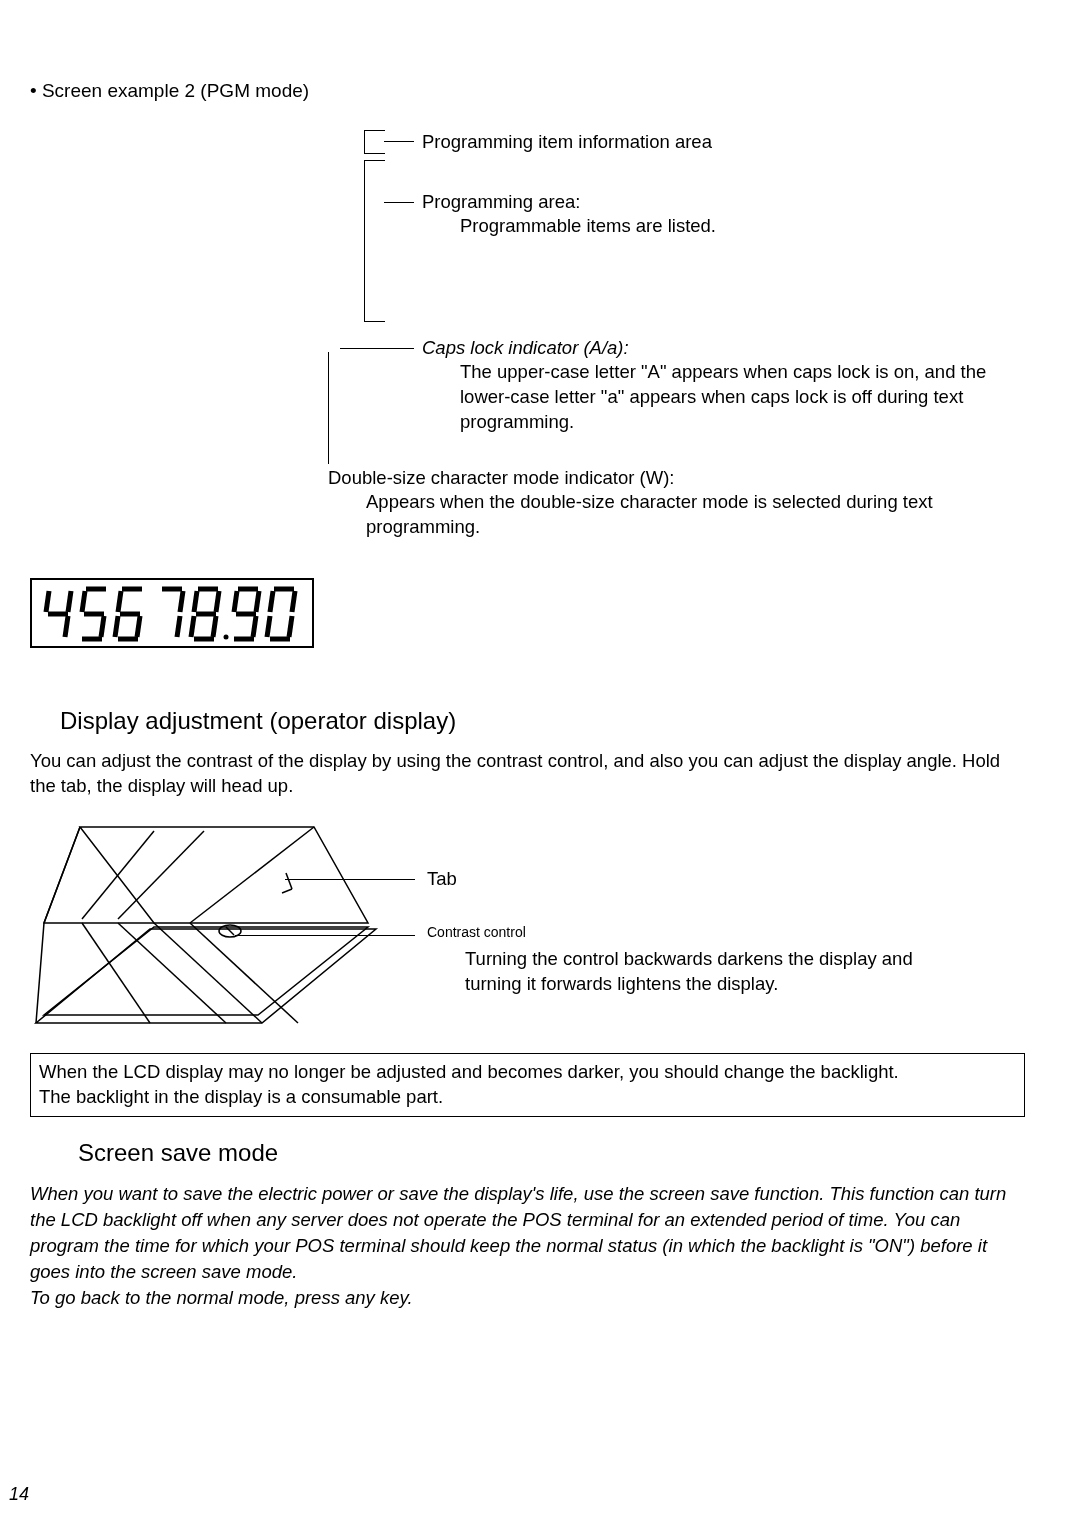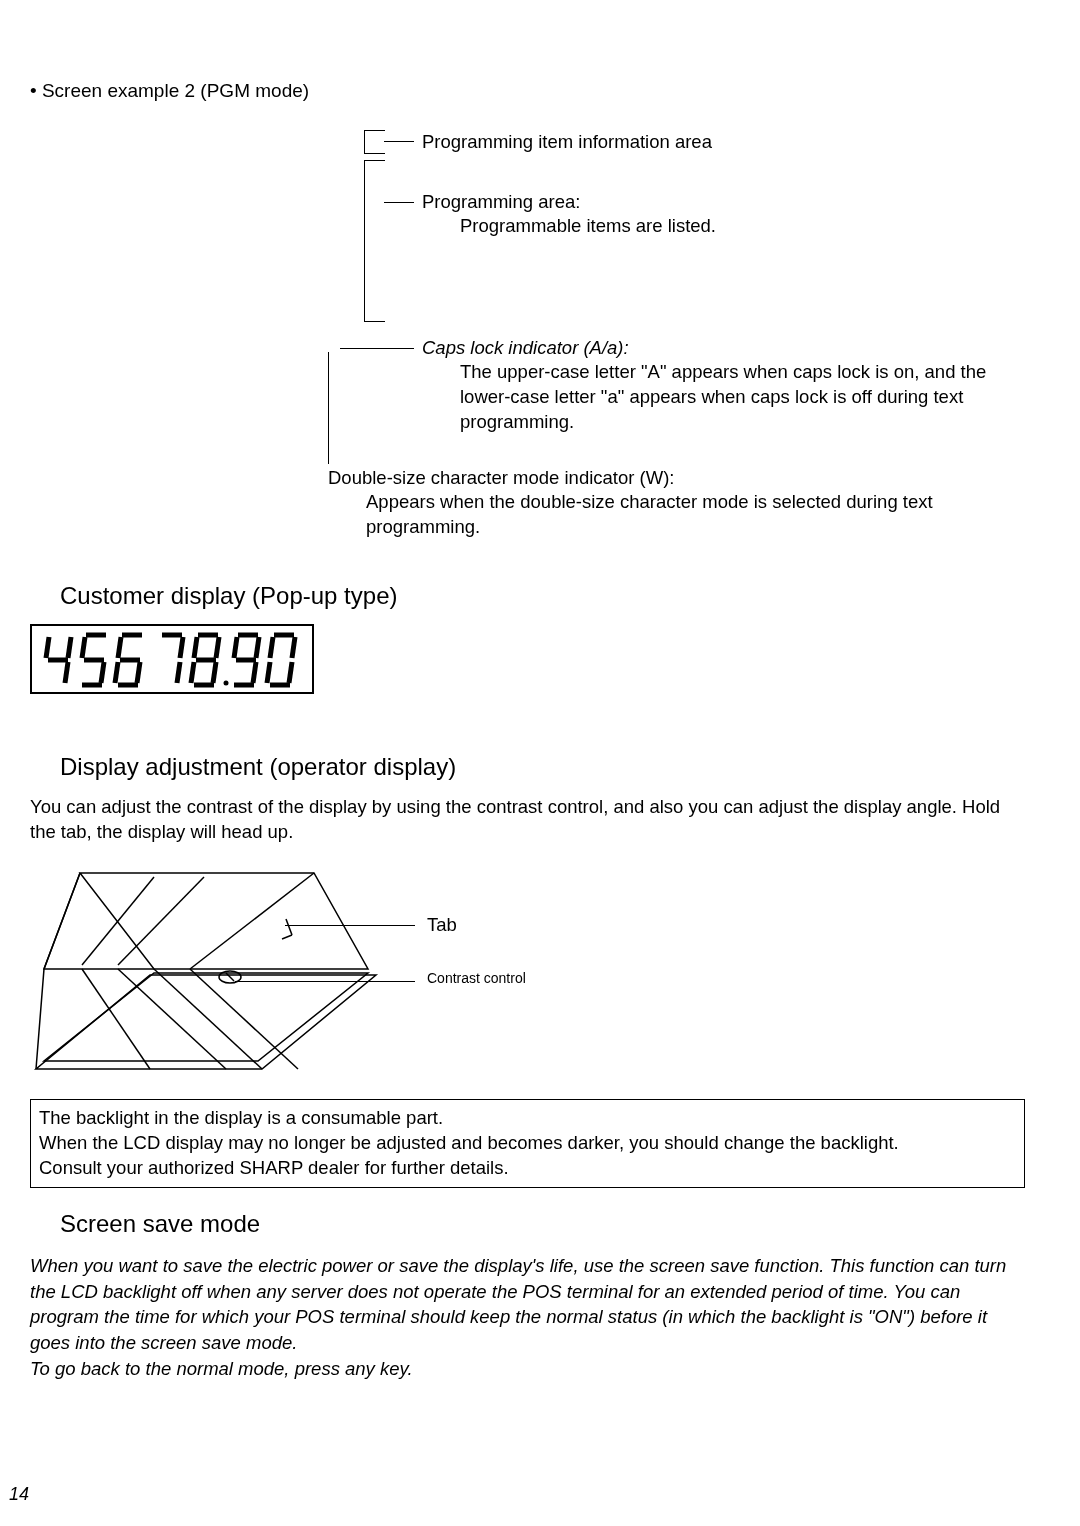--- a/index.html
+++ b/index.html
@@ -204,21 +204,20 @@
     <span class="line-caps"></span>
     <span class="caps-label">Caps lock indicator (A/a):</span>
     <div class="caps-body">The upper-case letter "A" appears when caps lock is on, and the lower-case letter "a" appears when caps lock is off during text programming.</div>
 
     <span class="vline-double"></span>
     <span class="double-label">Double-size character mode indicator (W):</span>
     <div class="double-body">Appears when the double-size character mode is selected during text programming.</div>
   </div>
 
   
-  <div class="h2">Customer display (Pop-up type)</div>
   <div class="seg-box">
     <svg class="seg-svg" width="260" height="62" viewBox="0 0 260 62">
       <g stroke="#000" stroke-width="5" stroke-linecap="butt" fill="none">
 
         <g transform="translate(4,4)">
           <line x1="3" y1="5" x2="0" y2="26"></line>
           <line x1="25" y1="5" x2="22" y2="26"></line>
           <line x1="2" y1="28" x2="22" y2="28"></line>
           <line x1="22" y1="30" x2="19" y2="51"></line>
         </g>
@@ -307,28 +306,28 @@
         <line x1="196" y1="108" x2="204" y2="116"></line>
 
         <line x1="256" y1="54" x2="262" y2="70"></line>
         <line x1="262" y1="70" x2="252" y2="74"></line>
       </g>
     </svg>
     <span class="tab-line"></span>
     <span class="tab-label">Tab</span>
     <span class="contrast-line"></span>
     <span class="contrast-label">Contrast control</span>
+    <div class="contrast-body">Turning the control backwards darkens the display and turning it forwards lightens the display.</div>
   </div>
 
   <div class="note-box">
+    <div>When the LCD display may no longer be adjusted and becomes darker, you should change the backlight.</div>
     <div>The backlight in the display is a consumable part.</div>
-    <div>When the LCD display may no longer be adjusted and becomes darker, you should change the backlight.</div>
-    <div>Consult your authorized SHARP dealer for further details.</div>
-  </div>
-
-  <div class="h2" style="margin-left:30px;">Screen save mode</div>
+  </div>
+
+  <div class="h2" style="margin-left:48px;">Screen save mode</div>
   <div class="screen-save-body">
     <span>When you want to save the electric power or save the display's life, use the screen save function. This function can turn the LCD backlight off when any server does not operate the POS terminal for an extended period of time. You can program the time for which your POS terminal should keep the normal status (in which the backlight is "ON") before it goes into the screen save mode.</span><br>
     <span>To go back to the normal mode, press any key.</span>
   </div>
 
   <div class="page-num">14</div>
 </div>
 
 </body></html>

